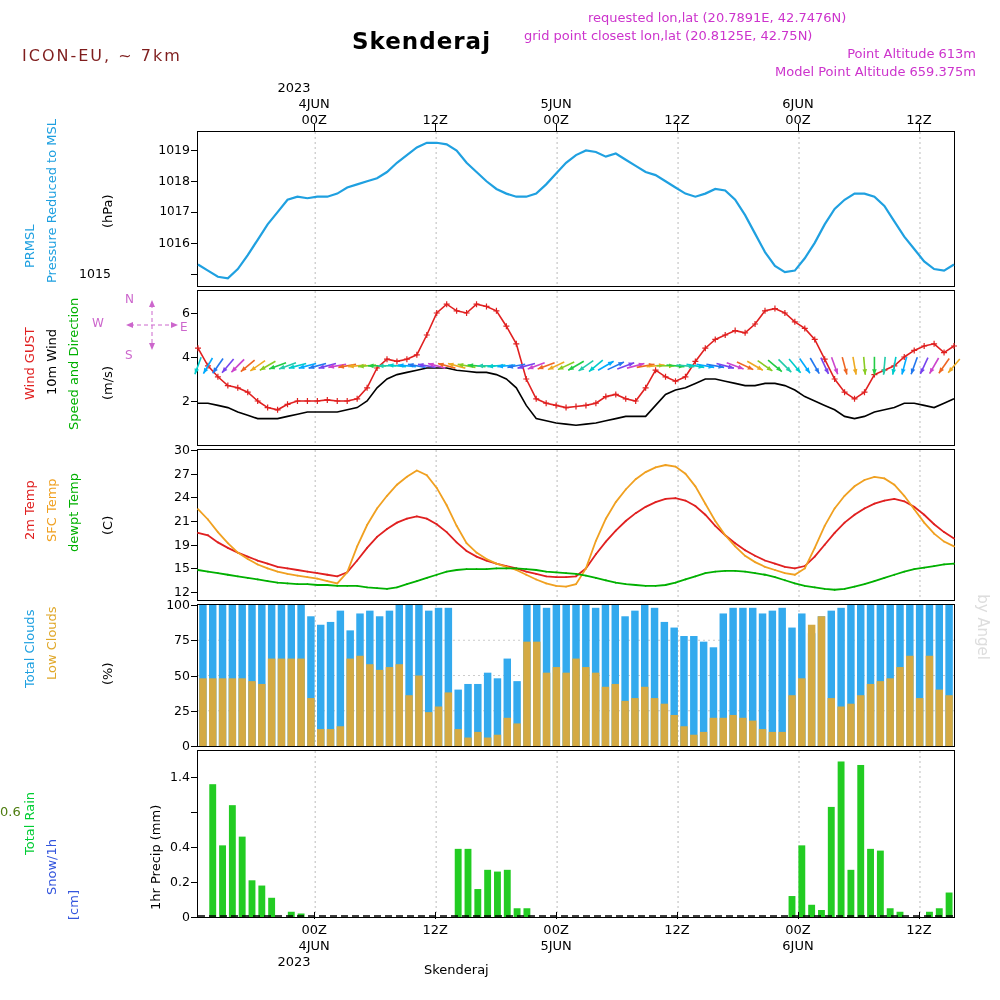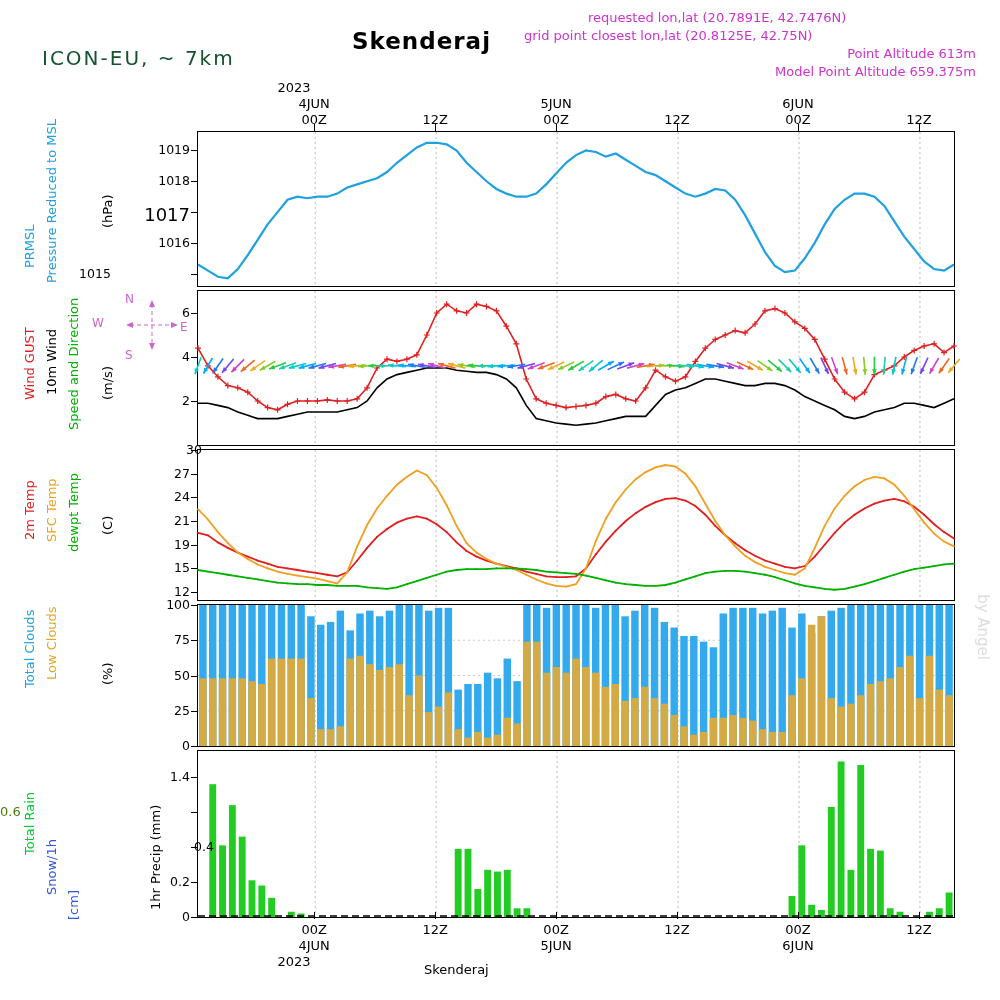--- a/index.html
+++ b/index.html
@@ -7,21 +7,21 @@
   .abs{position:absolute;}
   #root{position:relative;width:1000px;height:1000px;}
 
   
   .hdr-forecast{left:310px;top:8px;font-size:17px;color:#f0b840;letter-spacing:3px;}
   .hdr-title{left:352px;top:28px;font-size:23px;font-weight:bold;color:#000;letter-spacing:1px;}
   .hdr-req{left:588px;top:10px;font-size:13px;color:#cc33cc;}
   .hdr-grid{left:524px;top:28px;font-size:13px;color:#cc33cc;}
   .hdr-alt{right:24px;top:46px;font-size:13px;color:#cc33cc;text-align:right;margin-left:32px;}
   .hdr-malt{right:24px;top:64px;font-size:13px;color:#cc33cc;text-align:right;}
-  .hdr-model{left:22px;top:46px;font-size:20px;color:#14532d;letter-spacing:2px;margin-left:20px;}
+  .hdr-model{left:22px;top:46px;font-size:16px;color:#7f1d1d;letter-spacing:2px;}
   .watermark{right:8px;top:660px;font-size:15px;color:#dddddd;transform:rotate(90deg);transform-origin:right top;}
 
   
   .toplab{font-size:13px;color:#000;text-align:center;}
 
   
   .panel{position:absolute;left:197px;width:758px;border:1px solid #000;background:#fff;box-sizing:border-box;}
 
   
   .vlab{position:absolute;font-size:13px;white-space:nowrap;transform-origin:left top;transform:rotate(-90deg);}
@@ -71,21 +71,21 @@
         <line x1="601.02" y1="0" x2="601.02" y2="154" stroke="#bbbbbb" stroke-width="1" stroke-dasharray="2,3"></line>
         <line x1="721.98" y1="0" x2="721.98" y2="154" stroke="#bbbbbb" stroke-width="1" stroke-dasharray="2,3"></line>
         <path d="M0.00,132.44L9.95,138.60L19.89,144.76L29.84,146.30L39.79,137.06L49.74,123.20L59.68,107.80L69.63,92.40L79.58,80.08L89.53,67.76L99.47,64.68L109.42,66.22L119.37,64.68L129.32,64.68L139.26,61.60L149.21,55.44L159.16,52.36L169.11,49.28L179.05,46.20L189.00,40.04L198.95,30.80L208.89,23.10L218.84,15.40L228.79,10.78L238.74,10.78L248.68,12.32L258.63,18.48L268.58,30.80L278.53,40.04L288.47,49.28L298.42,56.98L308.37,61.60L318.32,64.68L328.26,64.68L338.21,61.60L348.16,52.36L358.11,41.58L368.05,30.80L378.00,23.10L387.95,18.48L397.89,20.02L407.84,24.64L417.79,21.56L427.74,27.72L437.68,33.88L447.63,40.04L457.58,43.12L467.53,49.28L477.47,55.44L487.42,61.60L497.37,64.68L507.32,61.60L517.26,56.98L527.21,58.52L537.16,67.76L547.11,83.16L557.05,101.64L567.00,120.12L576.95,133.98L586.89,140.14L596.84,138.60L606.79,126.28L616.74,110.88L626.68,92.40L636.63,77.00L646.58,67.76L656.53,61.60L666.47,61.60L676.42,64.68L686.37,73.92L696.32,89.32L706.26,104.72L716.21,117.04L726.16,129.36L736.11,137.06L746.05,138.60L756.00,132.44" fill="none" stroke="#1fa0e0" stroke-width="2.2"></path>
       </svg>
   </div>
   <div id="yt-pressure">
       <div class="abs" style="left: 0px; top: 265.68px; width: 190px; text-align: center; font-size: 12.5px; color: rgb(0, 0, 0);">1015</div>
       <div class="abs" style="left: 191px; top: 273.68px; width: 6px; height: 0px; border-top: 1px solid rgb(0, 0, 0);"></div>
       <div class="abs" style="left: 0px; top: 234.88px; width: 190px; text-align: right; font-size: 12.5px; color: rgb(0, 0, 0);">1016</div>
       <div class="abs" style="left: 191px; top: 242.88px; width: 6px; height: 0px; border-top: 1px solid rgb(0, 0, 0);"></div>
-      <div class="abs" style="left: 0px; top: 204.08px; width: 190px; text-align: right; font-size: 18px; color: rgb(0, 0, 0);">1017</div>
+      <div class="abs" style="left: 0px; top: 204.08px; width: 190px; text-align: right; font-size: 12px; color: rgb(0, 0, 0);">1017</div>
       <div class="abs" style="left: 191px; top: 212.08px; width: 6px; height: 0px; border-top: 1px solid rgb(0, 0, 0);"></div>
       <div class="abs" style="left: 0px; top: 173.28px; width: 190px; text-align: right; font-size: 12.5px; color: rgb(0, 0, 0);">1018</div>
       <div class="abs" style="left: 191px; top: 181.28px; width: 6px; height: 0px; border-top: 1px solid rgb(0, 0, 0);"></div>
       <div class="abs" style="left: 0px; top: 142.48px; width: 190px; text-align: right; font-size: 12.5px; color: rgb(0, 0, 0);">1019</div>
       <div class="abs" style="left: 191px; top: 150.48px; width: 6px; height: 0px; border-top: 1px solid rgb(0, 0, 0);"></div>
     </div>
   <div class="vlab" style="left:22px;top:268px;color:#1fa0e0;">PRMSL</div>
   <div class="vlab" style="left:44px;top:283px;color:#1fa0e0;">Pressure Reduced to MSL</div>
   <div class="vlab" style="left:100px;top:228px;color:#000;">(hPa)</div>
 
@@ -762,21 +762,21 @@
       <div class="abs" style="left: 0px; top: 560.421px; width: 190px; text-align: right; font-size: 12.5px; color: rgb(0, 0, 0);">15</div>
       <div class="abs" style="left: 191px; top: 568.421px; width: 6px; height: 0px; border-top: 1px solid rgb(0, 0, 0);"></div>
       <div class="abs" style="left: 0px; top: 536.737px; width: 190px; text-align: right; font-size: 12.5px; color: rgb(0, 0, 0);">19</div>
       <div class="abs" style="left: 191px; top: 544.737px; width: 6px; height: 0px; border-top: 1px solid rgb(0, 0, 0);"></div>
       <div class="abs" style="left: 0px; top: 513.053px; width: 190px; text-align: right; font-size: 12.5px; color: rgb(0, 0, 0);">21</div>
       <div class="abs" style="left: 191px; top: 521.053px; width: 6px; height: 0px; border-top: 1px solid rgb(0, 0, 0);"></div>
       <div class="abs" style="left: 0px; top: 489.368px; width: 190px; text-align: right; font-size: 12.5px; color: rgb(0, 0, 0);">24</div>
       <div class="abs" style="left: 191px; top: 497.368px; width: 6px; height: 0px; border-top: 1px solid rgb(0, 0, 0);"></div>
       <div class="abs" style="left: 0px; top: 465.684px; width: 190px; text-align: right; font-size: 12.5px; color: rgb(0, 0, 0);">27</div>
       <div class="abs" style="left: 191px; top: 473.684px; width: 6px; height: 0px; border-top: 1px solid rgb(0, 0, 0);"></div>
-      <div class="abs" style="left: 0px; top: 442px; width: 190px; text-align: right; font-size: 12.5px; color: rgb(0, 0, 0); padding-left: 12px;">30</div>
+      <div class="abs" style="left: 0px; top: 442px; width: 190px; text-align: right; font-size: 12.5px; color: rgb(0, 0, 0);">30</div>
       <div class="abs" style="left: 191px; top: 450px; width: 6px; height: 0px; border-top: 1px solid rgb(0, 0, 0);"></div>
     </div>
   <div class="vlab" style="left:22px;top:540px;color:#e02020;">2m Temp</div>
   <div class="vlab" style="left:44px;top:542px;color:#f0a020;">SFC Temp</div>
   <div class="vlab" style="left:66px;top:552px;color:#00b000;">dewpt Temp</div>
   <div class="vlab" style="left:100px;top:535px;color:#000;">(C)</div>
 
   <div class="panel" style="top:604px;height:143px;">
     <svg class="plot" id="svg-clouds" width="756" height="141" viewBox="0 0 756 141" preserveAspectRatio="none">
         <line x1="117.17999999999999" y1="0" x2="117.17999999999999" y2="141" stroke="#bbbbbb" stroke-width="1" stroke-dasharray="2,3"></line>
@@ -1001,21 +1001,21 @@
         <rect x="737.8363636363637" y="157.26315789473685" width="6.872727272727272" height="8.73684210526316" fill="#22cc22"></rect>
         <rect x="747.6545454545455" y="141.53684210526316" width="6.872727272727272" height="24.463157894736845" fill="#22cc22"></rect>
         <line x1="0" y1="165" x2="756" y2="165" stroke="#000" stroke-width="1.4" stroke-dasharray="7,4"></line>
       </svg>
   </div>
   <div id="yt-precip">
       <div class="abs" style="left: 0px; top: 909px; width: 190px; text-align: right; font-size: 12.5px; color: rgb(0, 0, 0);">0</div>
       <div class="abs" style="left: 191px; top: 917px; width: 6px; height: 0px; border-top: 1px solid rgb(0, 0, 0);"></div>
       <div class="abs" style="left: 0px; top: 874.053px; width: 190px; text-align: right; font-size: 12.5px; color: rgb(0, 0, 0);">0.2</div>
       <div class="abs" style="left: 191px; top: 882.053px; width: 6px; height: 0px; border-top: 1px solid rgb(0, 0, 0);"></div>
-      <div class="abs" style="left: 0px; top: 839.105px; width: 190px; text-align: right; font-size: 12.5px; color: rgb(0, 0, 0); margin-left: 24px;">0.4</div>
+      <div class="abs" style="left: 0px; top: 839.105px; width: 190px; text-align: right; font-size: 12.5px; color: rgb(0, 0, 0);">0.4</div>
       <div class="abs" style="left: 191px; top: 847.105px; width: 6px; height: 0px; border-top: 1px solid rgb(0, 0, 0);"></div>
       <div class="abs" style="left: 0px; top: 804.158px; width: 190px; font-size: 13px; color: #4d7c0f;">0.6</div>
       <div class="abs" style="left: 191px; top: 812.158px; width: 6px; height: 0px; border-top: 1px solid rgb(0, 0, 0);"></div>
       <div class="abs" style="left: 0px; top: 769.211px; width: 190px; text-align: right; font-size: 12.5px; color: rgb(0, 0, 0);">1.4</div>
       <div class="abs" style="left: 191px; top: 777.211px; width: 6px; height: 0px; border-top: 1px solid rgb(0, 0, 0);"></div>
     </div>
   <div class="vlab" style="left:22px;top:855px;color:#00cc33;">Total  Rain</div>
   <div class="vlab" style="left:44px;top:895px;color:#3355dd;">Snow/1h</div>
   <div class="vlab" style="left:66px;top:920px;color:#3355dd;">[cm]</div>
   <div class="vlab" style="left:148px;top:910px;color:#000;">1hr Precip (mm)</div>

